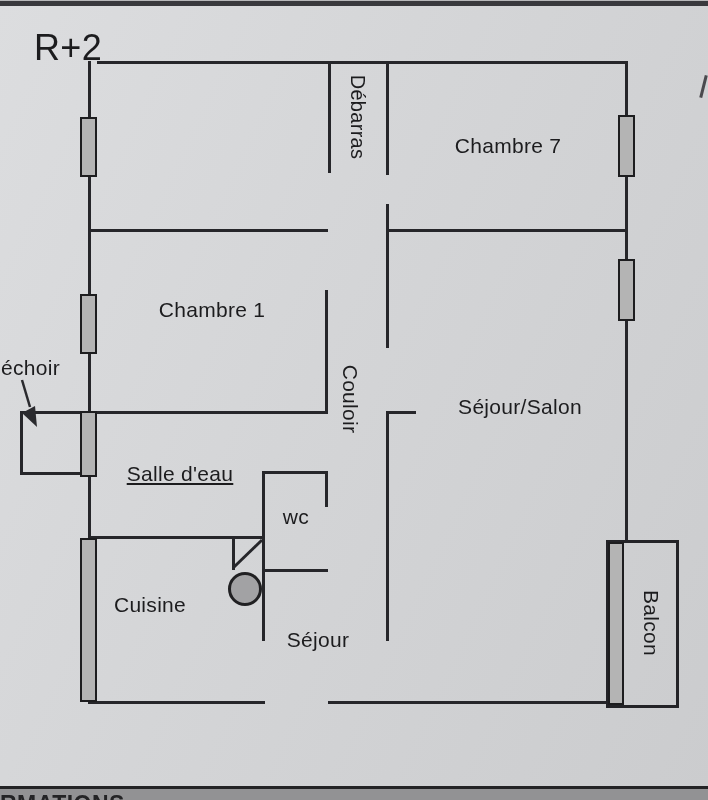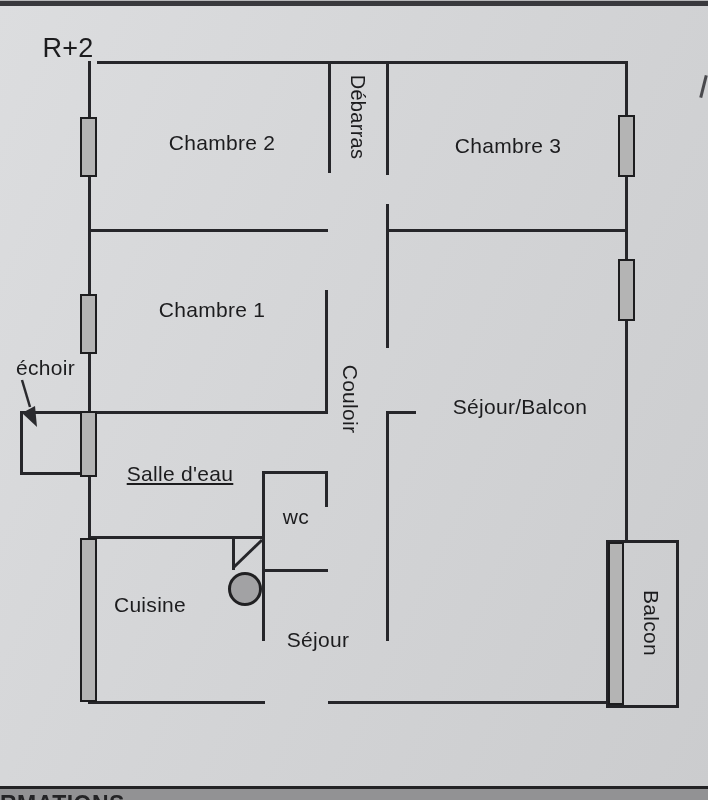--- a/index.html
+++ b/index.html
@@ -8,21 +8,21 @@
     background:linear-gradient(115deg,#dcdddf 0%,#d4d5d7 45%,#cbccce 100%);
     font-family:"Liberation Sans",sans-serif;
   }
   .wall{position:absolute;background:#26262a;}
   .window{position:absolute;background:#b4b4b4;border:2px solid #1d1d1f;box-sizing:border-box;}
   .label{
     position:absolute;font-size:21px;color:#1c1c1e;white-space:nowrap;
     transform:translate(-50%,-50%);letter-spacing:0.3px;
   }
   .label.v{transform:translate(-50%,-50%) rotate(90deg);}
-  .label.big{font-size:27px;}
+  .label.big{font-size:36px;}
   .label.anchor-left{transform:none;}
   .topstrip{
     position:absolute;left:0;top:0;width:100%;height:6px;
     background:linear-gradient(#b8b8ba 0,#b8b8ba 1.5px,#39393d 1.5px,#39393d 100%);
   }
   .band{
     position:absolute;left:0;right:0;top:786px;height:14px;
     background:#929294;border-top:3px solid #232325;box-sizing:content-box;
   }
   .band-text{
@@ -82,27 +82,26 @@
   <div class="window" style="left:608px;top:542px;width:16px;height:163px;"></div>
 
   <div class="door-circle"></div>
 
   <svg class="annot" width="708" height="800">
     <line x1="234" y1="567" x2="262" y2="540" stroke="#26262a" stroke-width="3"></line>
     <line x1="22" y1="380" x2="30" y2="407" stroke="#2a2a2e" stroke-width="2.5"></line>
     <polygon points="37,427 35,406 22,413" fill="#2a2a2e"></polygon>
   </svg>
 
-  <div class="label" style="left:222px;top:143px;">Chambre 2</div>
   <div class="label v" style="left:357px;top:117px;font-size:20px;">Débarras</div>
-  <div class="label" style="left:508px;top:146px;">Chambre 3</div>
+  <div class="label" style="left:508px;top:146px;">Chambre 7</div>
   <div class="label" style="left:212px;top:310px;text-align:center;">Chambre 1</div>
   <div class="label v" style="left:350px;top:399px;">Couloir</div>
-  <div class="label" style="left:520px;top:407px;">Séjour/Balcon</div>
-  <div class="label anchor-left" style="left:16px;top:356px;">échoir</div>
+  <div class="label" style="left:520px;top:407px;">Séjour/Salon</div>
+  <div class="label anchor-left" style="left:1px;top:356px;">échoir</div>
   <div class="label" style="left:180px;top:474px;text-decoration:underline;">Salle d'eau</div>
   <div class="label" style="left:296px;top:517px;">wc</div>
   <div class="label" style="left:150px;top:605px;">Cuisine</div>
   <div class="label" style="left:318px;top:640px;">Séjour</div>
   <div class="label v" style="left:651px;top:623px;">Balcon</div>
 
   <div class="band">
     <div class="band-text">RMATIONS</div>
   </div>
 

